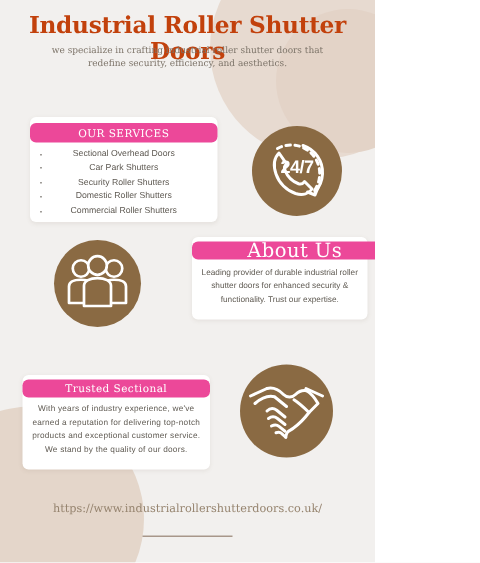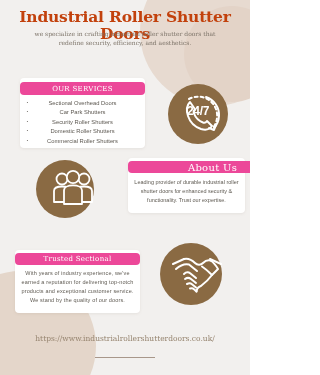--- a/index.html
+++ b/index.html
@@ -114,21 +114,21 @@
     content: "\00b7";
     position: absolute;
     left: 6px;
     color: #5d5851;
     font-size: 8px;
     line-height: 1.1;
   }
 
   
   #about-card { left: 128px; top: 158px; width: 117px; height: 55px; }
-  #about-head { left: 128px; top: 161px; width: 137px; height: 12px; font-size: 10px; padding-left: 16px; }
+  #about-head { left: 128px; top: 161px; width: 137px; height: 12px; font-size: 13px; }
   #about-body {
     left: 131px; top: 178px; width: 111px;
     font-size: 5.5px; line-height: 1.62;
     font-family: "Liberation Sans", sans-serif;
   }
 
   
   #trust-card { left: 15px; top: 250px; width: 125px; height: 63px; }
   #trust-head { left: 15px; top: 253px; width: 125px; height: 12px; font-size: 7px; }
   #trust-body {
@@ -138,21 +138,21 @@
     font-family: "Liberation Sans", sans-serif;
   }
 
   
   .badge {
     position: absolute;
     border-radius: 50%;
     background: #8a6a43;
     display: flex;
     align-items: center;
-    justify-content: flex-end;
+    justify-content: center;
   }
   #badge-247   { left: 168px; top: 84px;  width: 60px; height: 60px; }
   #badge-group { left: 36px;  top: 160px; width: 58px; height: 58px; }
   #badge-shake { left: 160px; top: 243px; width: 62px; height: 62px; }
 
   .badge svg { display: block; }
   .badge-247-text {
     position: absolute;
     left: 0; right: 0;
     top: 20px;

